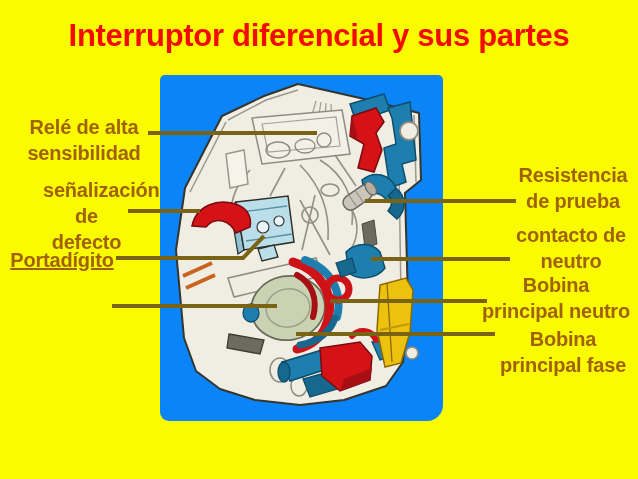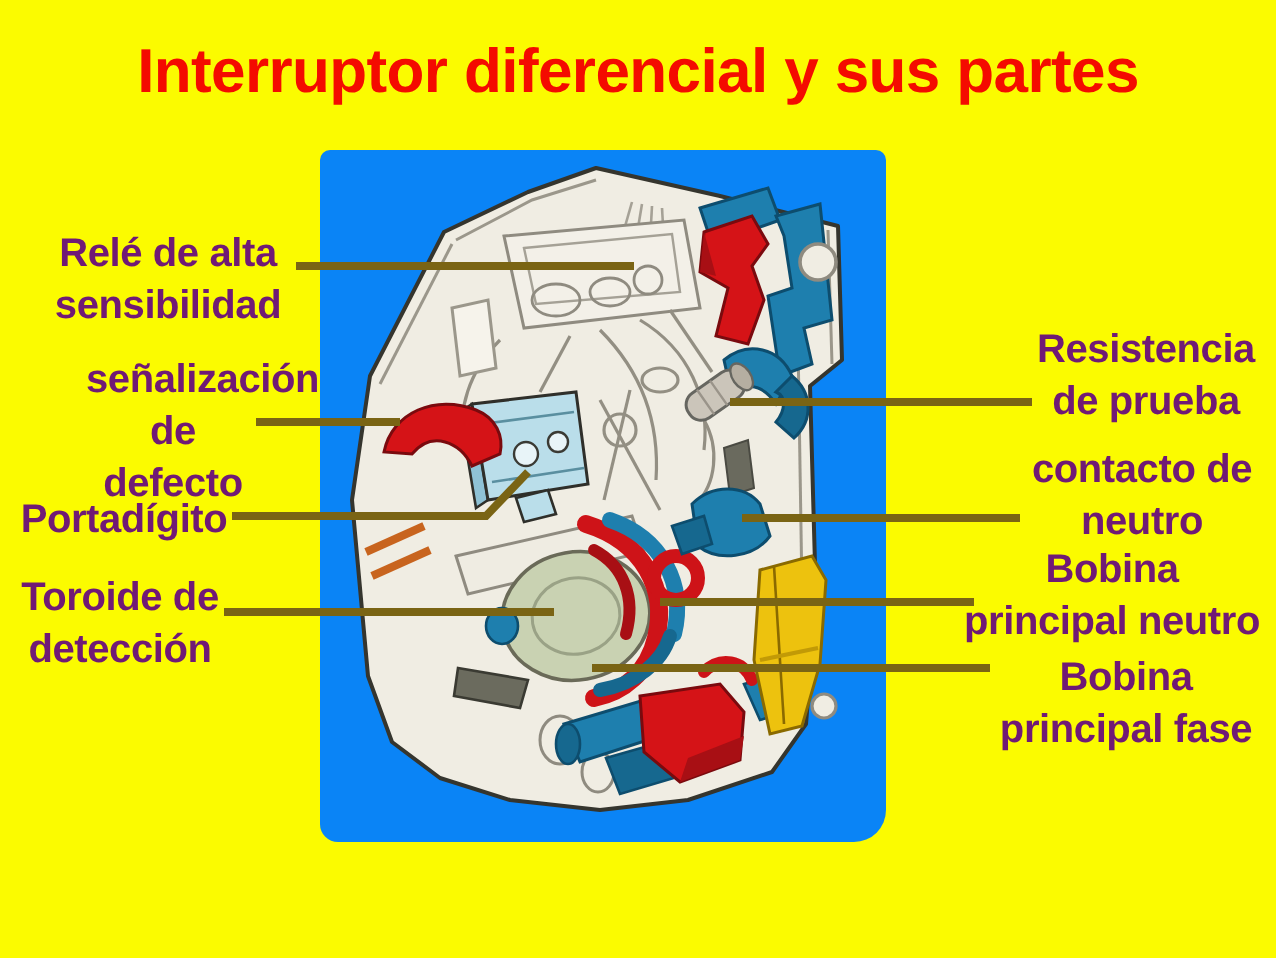--- a/index.html
+++ b/index.html
@@ -40,27 +40,27 @@
     width: 638px;
     height: 479px;
     pointer-events: none;
   }
   .part-label {
     position: absolute;
     font-size: 20px;
     font-weight: bold;
     line-height: 26px;
     letter-spacing: -0.2px;
-    color: #701a75;
+    color: #a16207;
     text-align: center;
     white-space: pre-line;
   }
   .lbl-rele      { left: 8px;   top: 114px; width: 152px; }
   .lbl-senal     { left: 0px;   top: 177px; width: 130px; padding-left: 43px; }
-  .lbl-porta     { left: 2px;   top: 247px; width: 120px; }
+  .lbl-porta     { left: 2px;   top: 247px; width: 120px; text-decoration: underline; }
   .lbl-toroide   { left: 0px;   top: 286px; width: 120px; }
   .lbl-resist    { left: 503px; top: 162px; width: 140px; }
   .lbl-contacto  { left: 501px; top: 222px; width: 140px; }
   .lbl-bobneutro { left: 476px; top: 272px; width: 160px; }
   .lbl-bobfase   { left: 483px; top: 326px; width: 160px; }
 </style>
 </head>
 <body>
 
 <div class="slide">
@@ -206,22 +206,20 @@
       <path d="M330,301 L487,301"></path>
       <path d="M296,334 L495,334"></path>
     </g>
   </svg>
 
   <div class="part-label lbl-rele">Relé de alta
 sensibilidad</div>
   <div class="part-label lbl-senal">señalización
 de defecto</div>
   <div class="part-label lbl-porta">Portadígito</div>
-  <div class="part-label lbl-toroide">Toroide de
-detección</div>
   <div class="part-label lbl-resist">Resistencia
 de prueba</div>
   <div class="part-label lbl-contacto">contacto de
 neutro</div>
   <div class="part-label lbl-bobneutro">Bobina
 principal neutro</div>
   <div class="part-label lbl-bobfase">Bobina
 principal fase</div>
 
 </div>

